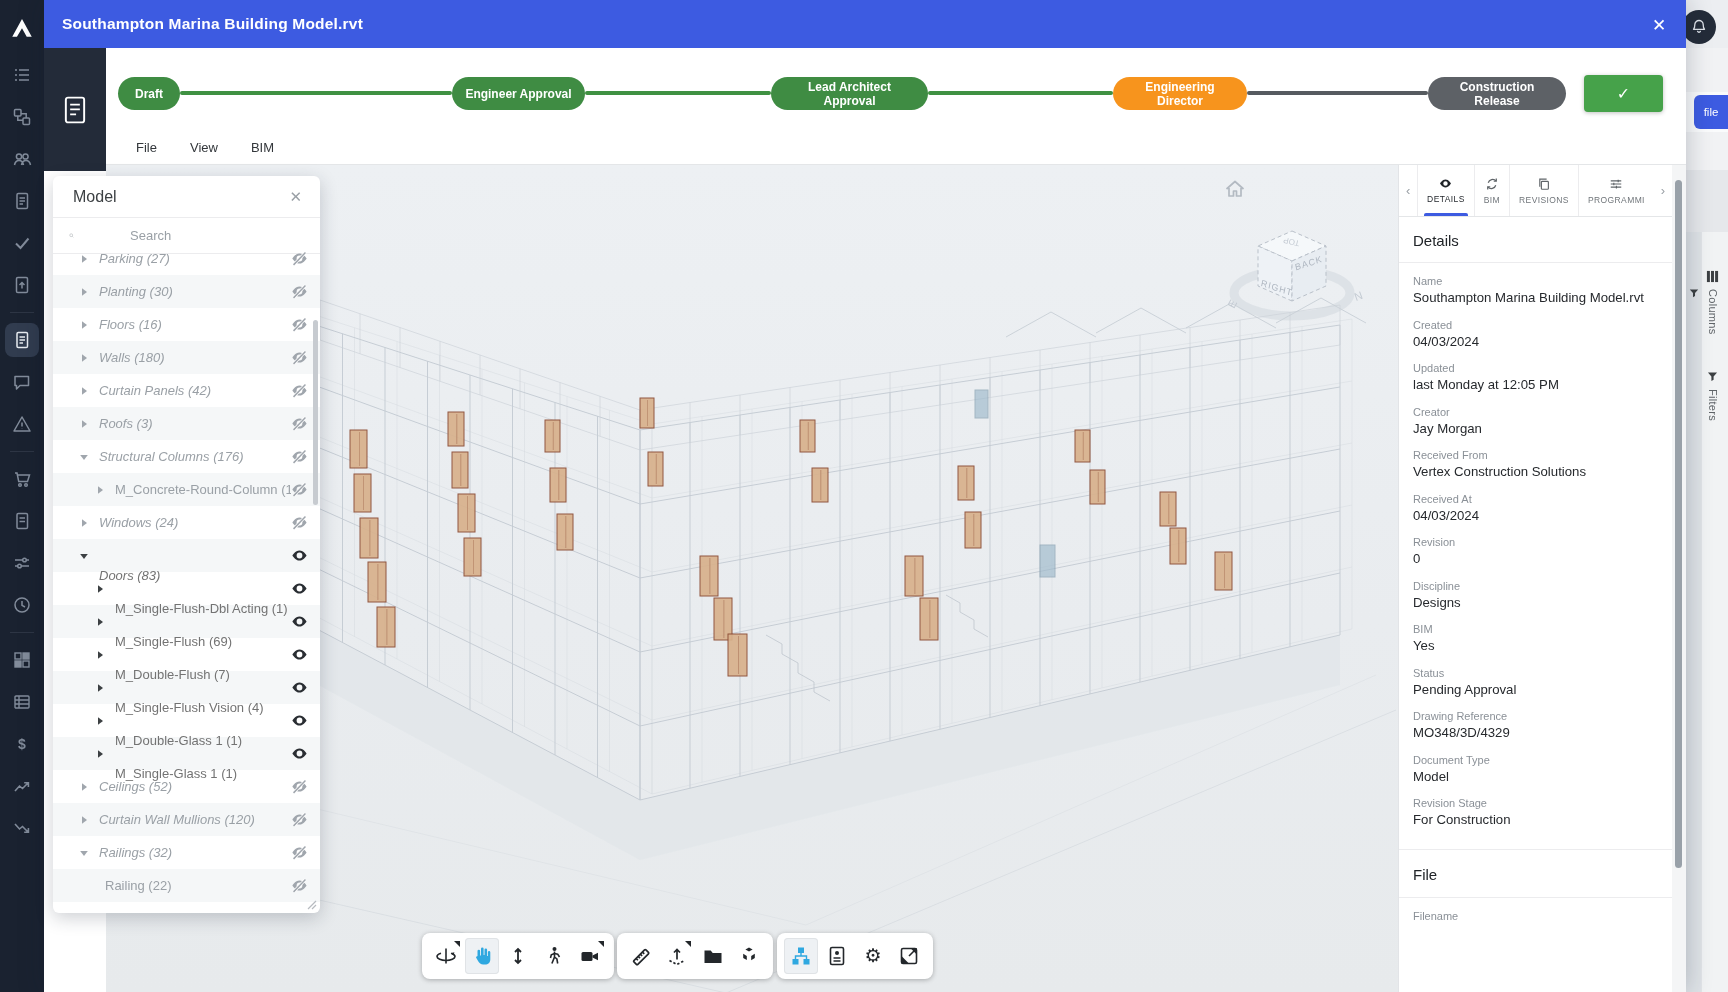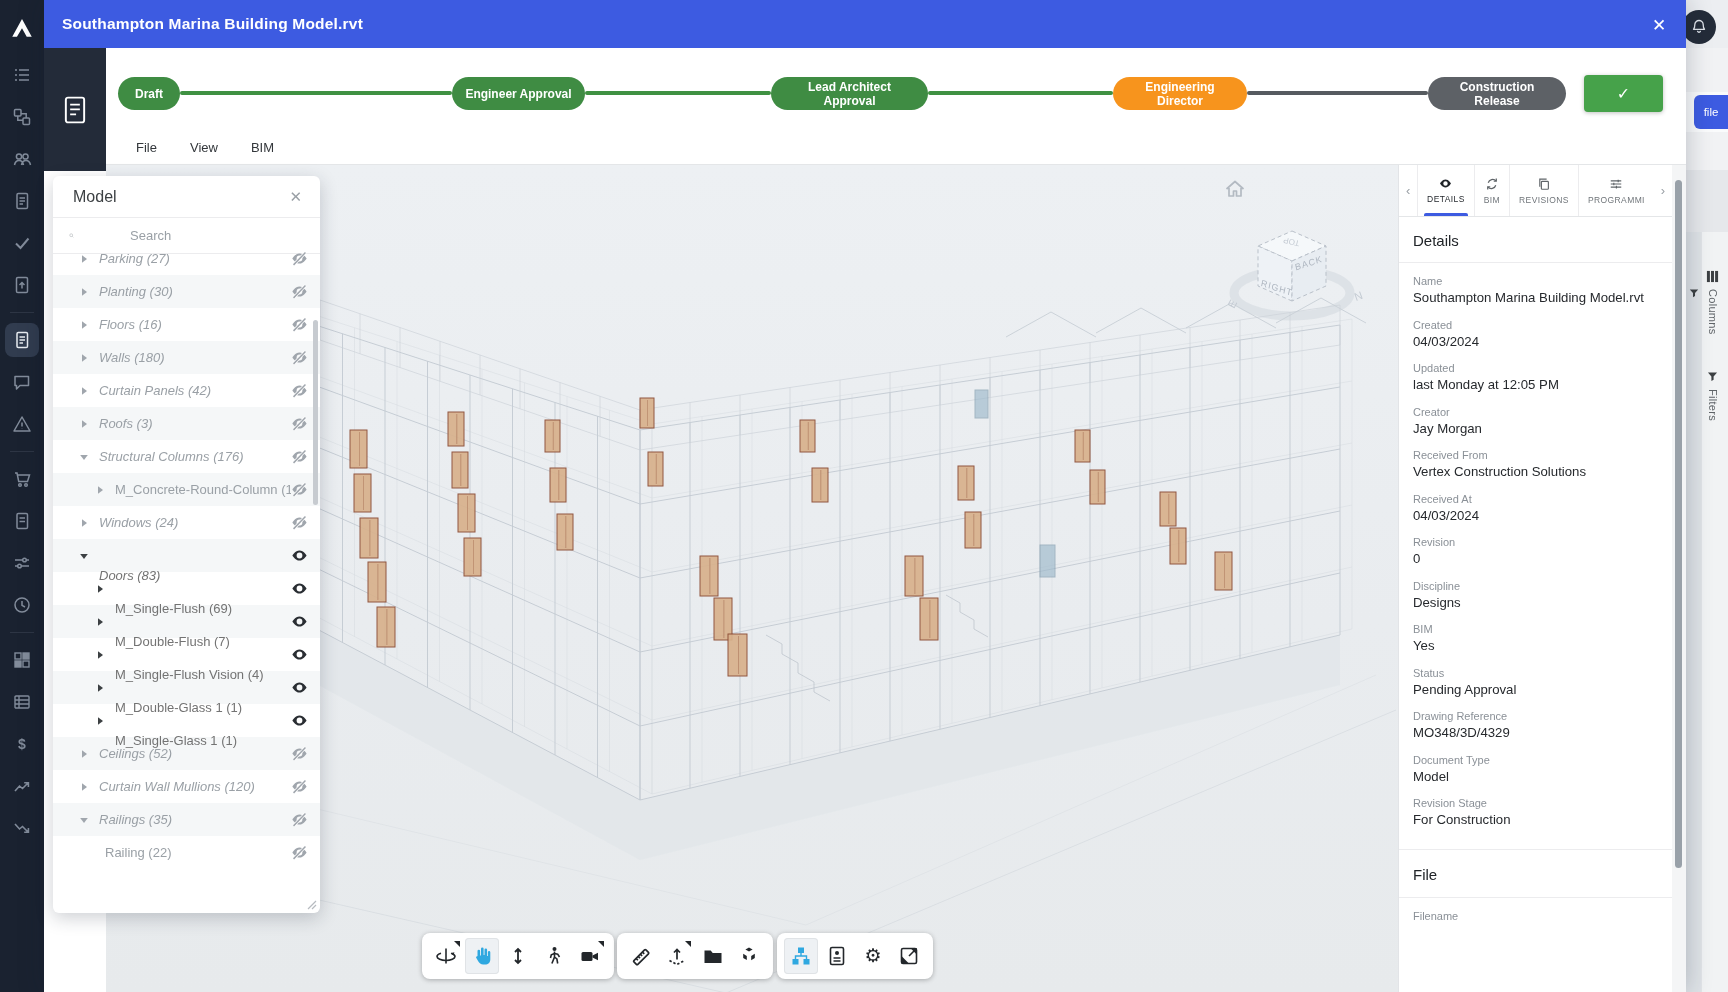--- a/index.html
+++ b/index.html
@@ -804,20 +804,29 @@
             </svg>
             <span class="mlabel">Doors (83)</span>
             <button class="eyeb on"><svg width="17" height="17" viewBox="0 0 20 20">
                 <use href="#i-eye"></use>
               </svg></button>
           </div>
         <div class="mrow lvl1 vis">
             <svg class="car">
               <use href="#i-cr"></use>
             </svg>
+            <span class="mlabel">M_Single-Flush-Dbl Acting (1)</span>
+            <button class="eyeb on"><svg width="17" height="17" viewBox="0 0 20 20">
+                <use href="#i-eye"></use>
+              </svg></button>
+          </div>
+        <div class="mrow lvl1 vis">
+            <svg class="car">
+              <use href="#i-cr"></use>
+            </svg>
             <span class="mlabel">M_Single-Flush (69)</span>
             <button class="eyeb on"><svg width="17" height="17" viewBox="0 0 20 20">
                 <use href="#i-eye"></use>
               </svg></button>
           </div>
         <div class="mrow lvl1 vis">
             <svg class="car">
               <use href="#i-cr"></use>
             </svg>
             <span class="mlabel">M_Double-Flush (7)</span>
@@ -867,21 +876,21 @@
             </svg>
             <span class="mlabel">Curtain Wall Mullions (120)</span>
             <button class="eyeb off"><svg width="17" height="17" viewBox="0 0 20 20">
                 <use href="#i-eyeoff"></use>
               </svg></button>
           </div>
         <div class="mrow lvl0">
             <svg class="car">
               <use href="#i-cd"></use>
             </svg>
-            <span class="mlabel">Railings (35)</span>
+            <span class="mlabel">Railings (32)</span>
             <button class="eyeb off"><svg width="17" height="17" viewBox="0 0 20 20">
                 <use href="#i-eyeoff"></use>
               </svg></button>
           </div>
         <div class="mrow lvl1">
             <span class="mlabel">Railing (22)</span>
             <button class="eyeb off"><svg width="17" height="17" viewBox="0 0 20 20">
                 <use href="#i-eyeoff"></use>
               </svg></button>
           </div>

